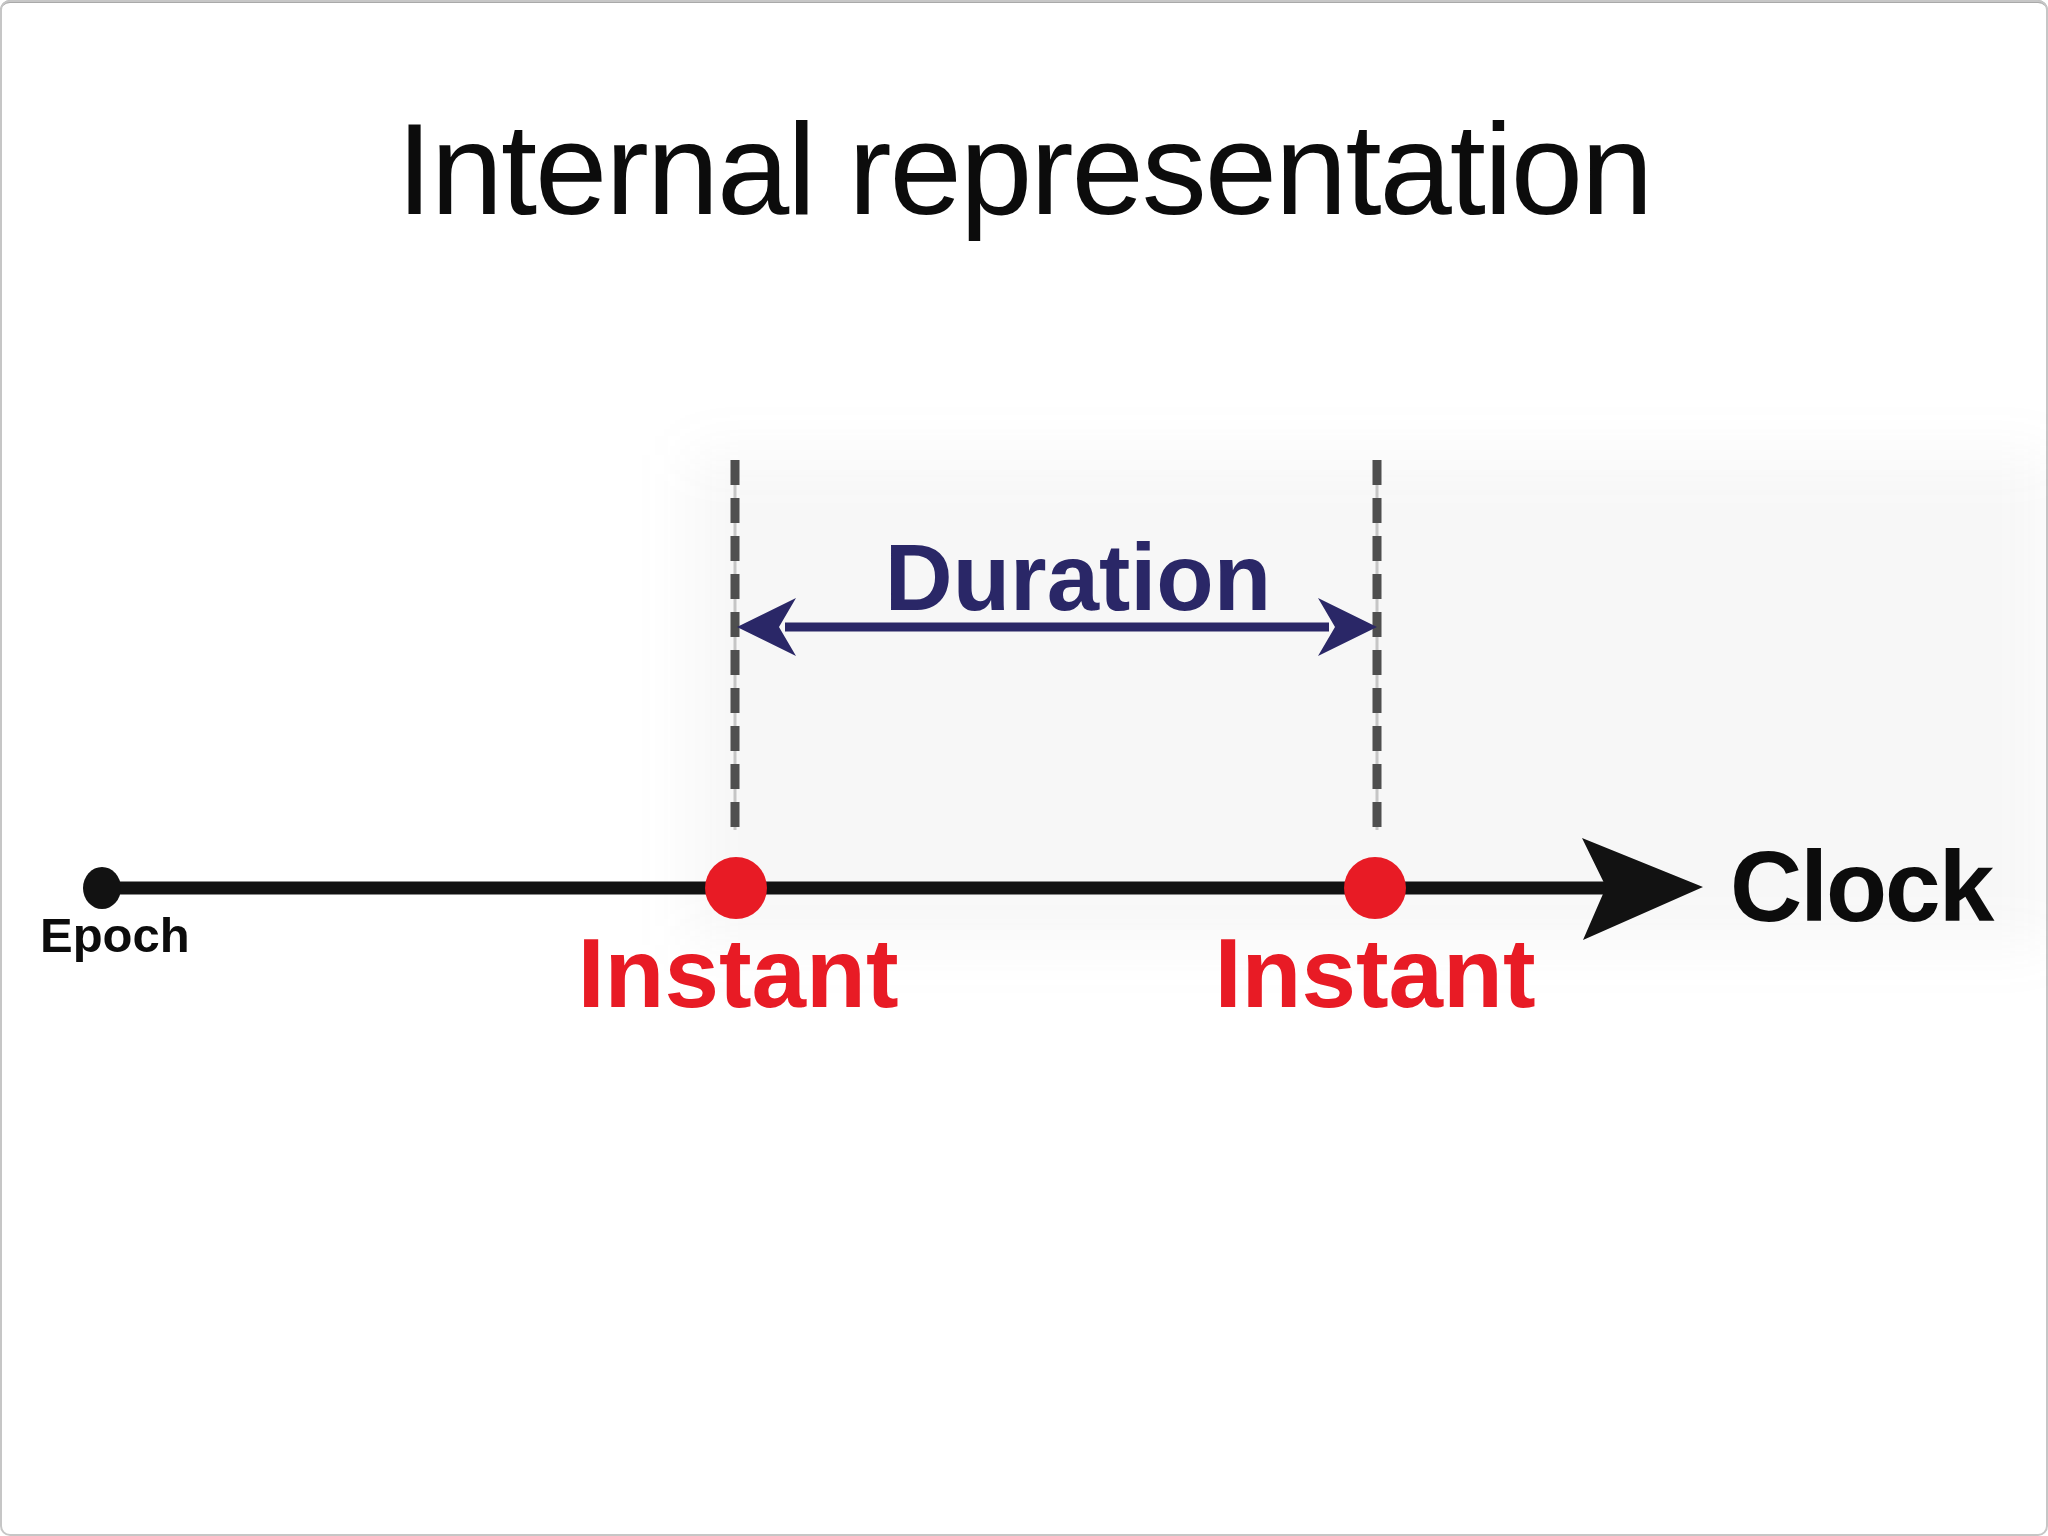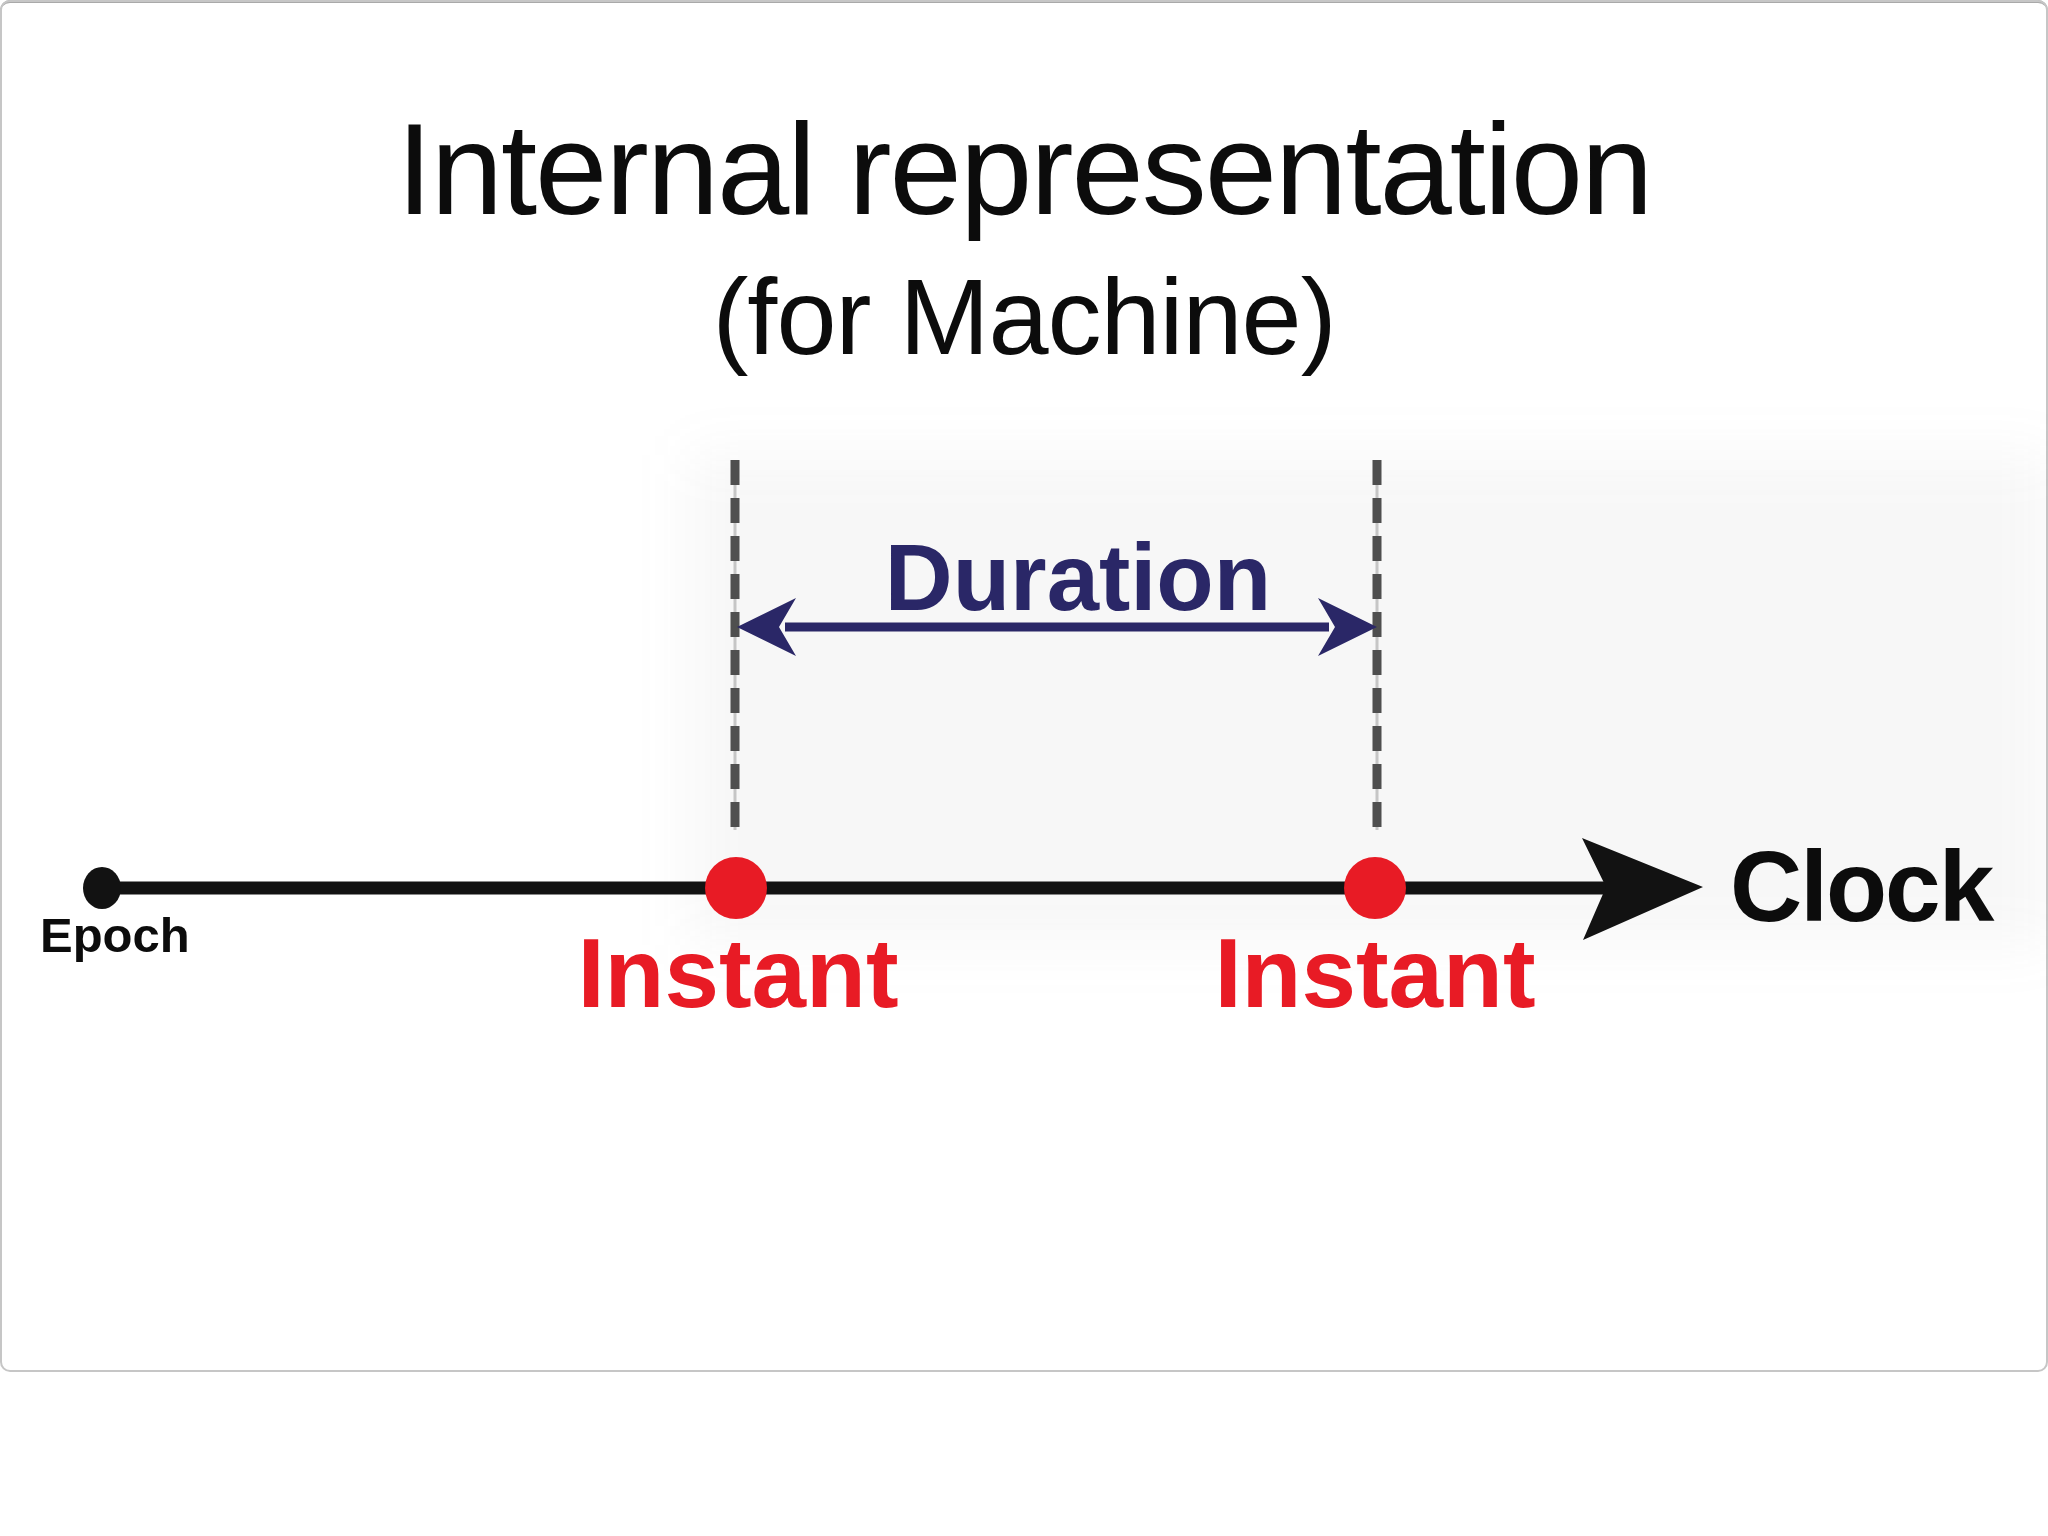--- a/index.html
+++ b/index.html
@@ -3,21 +3,21 @@
 <meta charset="utf-8">
 <style>
   html, body {
     margin: 0;
     padding: 0;
     background: #ffffff;
   }
   .slide {
     position: relative;
     width: 2048px;
-    height: 1372px;
+    height: 1536px;
     background: #ffffff;
     overflow: hidden;
     border-radius: 10px;
     box-shadow: inset 0 0 0 2px #c6c6c6, inset 0 3px 0 #a9a9a9;
     font-family: "Liberation Sans", "DejaVu Sans", sans-serif;
   }
   .title {
     position: absolute;
     top: 88px;
     left: 0;
@@ -64,21 +64,20 @@
     font-weight: 700;
   }
 </style>
 </head>
 <body>
 
 <div class="slide">
 
   <div class="title">Internal representation</div>
 
-  <div class="subtitle">(for Machine)</div>
 
   <div class="tint"></div>
 
   <svg class="diagram" viewBox="0 0 2048 1536">
 
     <line x1="735" y1="460" x2="735" y2="830" stroke-width="3" stroke="#c6c6c6"></line>
     <line x1="735" y1="460" x2="735" y2="830" stroke-width="9" stroke-dasharray="25 13" stroke="#4f4f4f"></line>
 
     <line x1="1377" y1="460" x2="1377" y2="830" stroke-width="3" stroke="#c6c6c6"></line>
     <line x1="1377" y1="460" x2="1377" y2="830" stroke-width="9" stroke-dasharray="25 13" stroke="#4f4f4f"></line>

